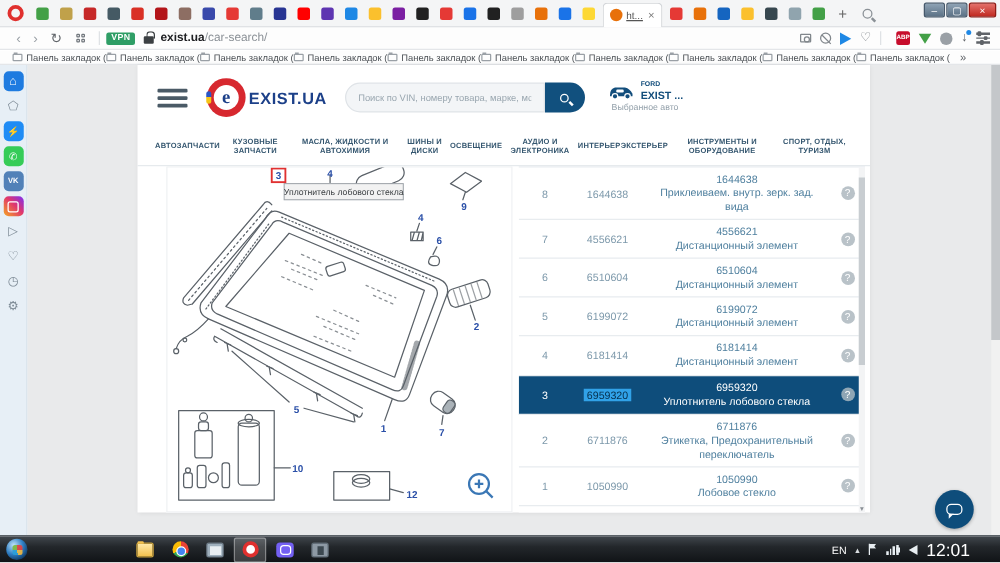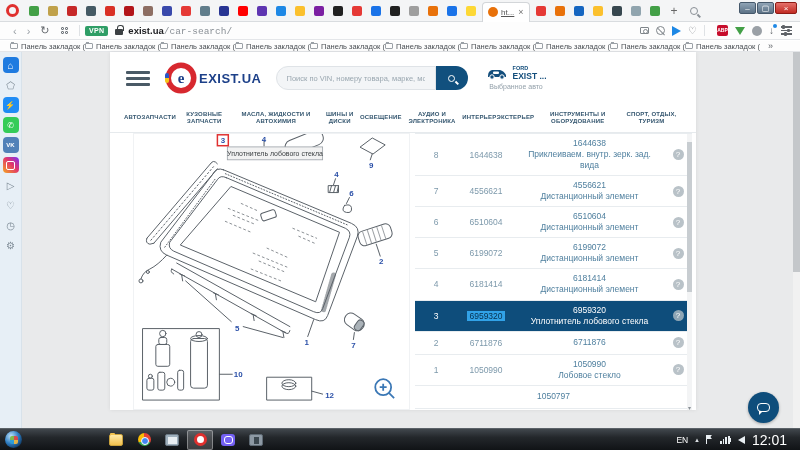--- a/index.html
+++ b/index.html
@@ -27,21 +27,21 @@
   .navbtn { margin:0 5px; font-size:11px; color:#9aa0a6; }
   .navbtn.dark { color:#5f6368; }
   .sd-grid { display:grid; grid-template-columns:3px 3px; grid-gap:1.5px; margin:0 6px; }
   .sd-grid i { width:3px; height:3px; border:1px solid #70767c; border-radius:1px; }
   .tsep { width:1px; height:11px; background:#dfe2e5; margin:0 5px; }
   .vpn-badge { background:#2f9e66; color:#fff; font-size:7px; font-weight:bold; padding:1.5px 4px; border-radius:2px; letter-spacing:.3px; }
   .lock { width:8px; height:6px; background:#3c4043; border-radius:1px; position:relative; margin:2px 5px 0 7px; }
   .lock:before { content:""; position:absolute; left:1.5px; top:-4px; width:5px; height:5px; border:1.5px solid #3c4043; border-bottom:none; border-radius:3px 3px 0 0; }
   .url { font-size:9.5px; }
   .url b { color:#202124; font-weight:bold; }
-  .url span { color:#8a9096;font-family:Liberation Mono, monospace; }
+  .url span { color:#8a9096; }
   .addr-icons { margin-left:auto; display:flex; align-items:center; }
   .addr-icons > * { margin-left:7px; }
   .ic-cam { width:9px; height:7px; border:1.2px solid #80868b; border-radius:1px; position:relative; }
   .ic-cam:after{ content:""; position:absolute; left:2px; top:1px; width:3px; height:3px; border:1px solid #80868b; border-radius:50%; }
   .ic-slash { width:9px; height:9px; border:1.2px solid #80868b; border-radius:50%; position:relative; }
   .ic-slash:after { content:""; position:absolute; left:-1px; top:3.5px; width:10px; height:1.2px; background:#80868b; transform:rotate(45deg); }
   .ic-flow { width:0; height:0; border-left:9px solid #1e88e5; border-top:5px solid transparent; border-bottom:5px solid transparent; }
   .ic-heart { color:#80868b; font-size:10px; line-height:10px; }
   .ic-abp { width:11px; height:11px; background:#c70d2c; border-radius:2px; color:#fff; font-size:5px; font-weight:bold; text-align:center; line-height:11px; }
   .ic-green { width:0; height:0; border-top:8px solid #43a047; border-left:5px solid transparent; border-right:5px solid transparent; }
@@ -145,21 +145,21 @@
   .tbi.folder:before { content:""; position:absolute; left:0; top:-2px; width:5px; height:2px; background:#f2c14e; border-radius:1px 1px 0 0; }
   .tbi.chrome { width:13px; height:13px; border-radius:50%; background:conic-gradient(#ea4335 0 120deg,#34a853 0 240deg,#fbbc05 0); position:relative; }
   .tbi.chrome:before { content:""; position:absolute; left:3.5px; top:3.5px; width:6px; height:6px; background:#4285f4; border:1px solid #fff; border-radius:50%; }
   .tbi.photo { background:#9fb0bd; border:1px solid #6c7a86; position:relative; }
   .tbi.photo:before { content:""; position:absolute; left:2px; top:2px; width:9px; height:7px; background:#e8eef2; }
   .tbi.opera { width:13px; height:13px; border-radius:50%; border:3px solid #e0302e; background:#fff; }
   .tbi.viber { background:#7360f2; border-radius:3px; position:relative; }
   .tbi.viber:before { content:""; position:absolute; left:3px; top:2.5px; width:7px; height:6px; border:1.3px solid #fff; border-radius:3px; }
   .tbi.app { background:#8d99a4; border:1px solid #5e6a74; position:relative; }
   .tbi.app:before { content:""; position:absolute; left:4px; top:2px; width:5px; height:7px; background:#3c4850; }
-  .tray { margin-left:auto; display:flex; align-items:center; color:#fff; font-size:8.5px; padding-right:13px; }
+  .tray { margin-left:auto; display:flex; align-items:center; color:#fff; font-size:8.5px; padding-right:24px; }
   .tray > * { margin-left:7px; }
   .tray-up { font-size:7px; color:#d9dde1; }
   .tray-flag { width:7px; height:9px; position:relative; }
   .tray-flag:before { content:""; position:absolute; left:0; top:0; width:1.2px; height:9px; background:#e8eef2; }
   .tray-flag:after { content:""; position:absolute; left:1.2px; top:0; width:5px; height:4px; background:#e8eef2; clip-path:polygon(0 0,100% 0,70% 50%,100% 100%,0 100%); }
   .tray-net { display:flex; align-items:flex-end; height:8px; }
   .tray-net i { width:1.8px; background:#e8eef2; margin-right:1px; }
   .tray-net i:nth-child(1){height:3px} .tray-net i:nth-child(2){height:5px} .tray-net i:nth-child(3){height:7px} .tray-net i:nth-child(4){height:8px}
   .tray-vol { width:0; height:0; border-right:7px solid #e8eef2; border-top:4px solid transparent; border-bottom:4px solid transparent; position:relative; }
   .tray-vol:before { content:""; position:absolute; left:-10px; top:-2px; width:3px; height:4px; background:#e8eef2; }
@@ -499,21 +499,21 @@
   </div>
           <div class="prow selected">
     <span class="c-pos">3</span>
     <span class="c-num"><span class="numtext">6959320</span></span>
     <span class="c-desc"><span class="dnum">6959320</span><span class="dtext">Уплотнитель лобового стекла</span></span>
     <span class="c-help"><span class="qmark">?</span></span>
   </div>
           <div class="prow">
     <span class="c-pos">2</span>
     <span class="c-num"><span class="numtext">6711876</span></span>
-    <span class="c-desc"><span class="dnum">6711876</span></span>
+    <span class="c-desc"><span class="dnum">6711876</span><span class="dtext">Этикетка, Предохранительный переключатель</span></span>
     <span class="c-help"><span class="qmark">?</span></span>
   </div>
           <div class="prow">
     <span class="c-pos">1</span>
     <span class="c-num"><span class="numtext">1050990</span></span>
     <span class="c-desc"><span class="dnum">1050990</span><span class="dtext">Лобовое стекло</span></span>
     <span class="c-help"><span class="qmark">?</span></span>
   </div>
           <div class="prow">
 

